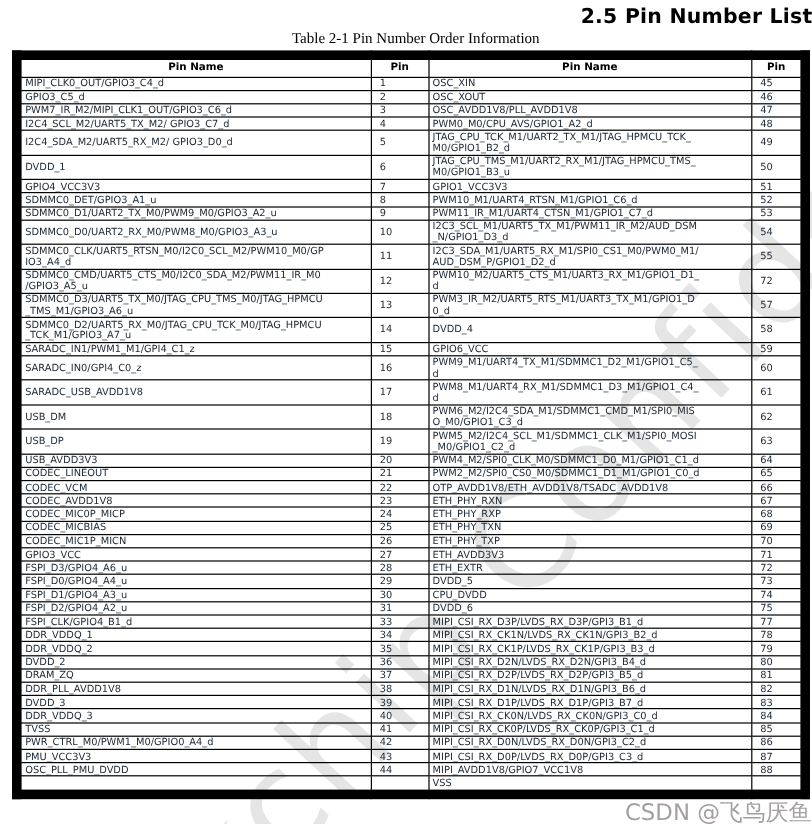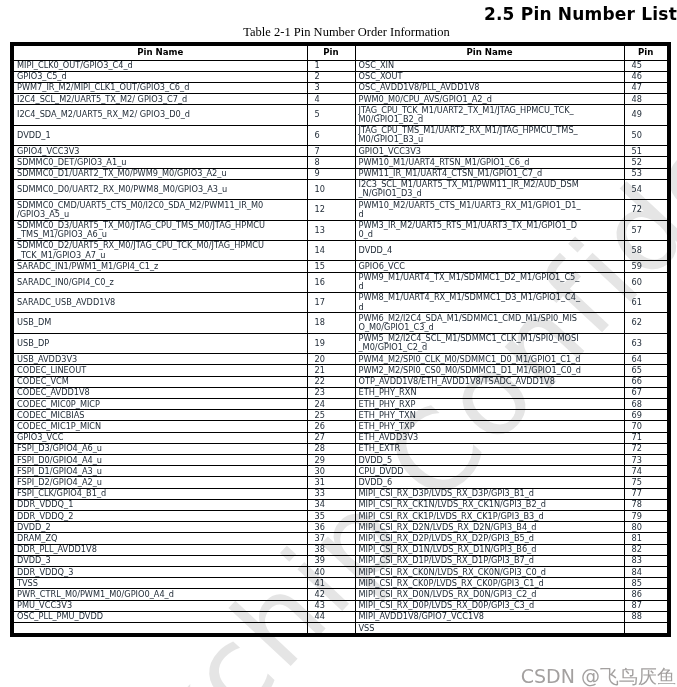--- a/index.html
+++ b/index.html
@@ -12,21 +12,21 @@
   .section-title{
     font-size:17px;font-weight:bold;color:#000;
     margin:4px 0 1px 8px;letter-spacing:.2px;position:relative;z-index:1;text-align:right;
   }
   .table-caption{
     text-align:center;font-family:"Liberation Serif","DejaVu Serif",serif;
     font-size:12.5px;color:#000;margin:0 0 2px 16px;position:relative;z-index:1;
   }
   table.pin-table{
     margin-left:10px;width:657px;border-collapse:collapse;table-layout:fixed;
-    border:4px solid #000000;position:relative;z-index:1;background:transparent;
+    border:8px solid #000000;position:relative;z-index:1;background:transparent;
   }
   th{
     font-size:8.6px;font-weight:bold;text-align:center;color:#000;
     border:1px solid #000;padding:2px 2px;line-height:9.5px;
   }
   td{
     font-size:8.2px;line-height:9.2px;border:1px solid #000;
     padding:0.5px 3px;vertical-align:middle;
     white-space:pre-line;word-break:break-all;color:#1c2733;
   }
@@ -128,20 +128,28 @@
           <td class="c-pin">53</td>
         </tr>
         <tr>
           <td class="c-name">SDMMC0_D0/UART2_RX_M0/PWM8_M0/GPIO3_A3_u</td>
           <td class="c-pin">10</td>
           <td class="c-name">I2C3_SCL_M1/UART5_TX_M1/PWM11_IR_M2/AUD_DSM
 _N/GPIO1_D3_d</td>
           <td class="c-pin">54</td>
         </tr>
         <tr>
+          <td class="c-name">SDMMC0_CLK/UART5_RTSN_M0/I2C0_SCL_M2/PWM10_M0/GP
+IO3_A4_d</td>
+          <td class="c-pin">11</td>
+          <td class="c-name">I2C3_SDA_M1/UART5_RX_M1/SPI0_CS1_M0/PWM0_M1/
+AUD_DSM_P/GPIO1_D2_d</td>
+          <td class="c-pin">55</td>
+        </tr>
+        <tr>
           <td class="c-name">SDMMC0_CMD/UART5_CTS_M0/I2C0_SDA_M2/PWM11_IR_M0
 /GPIO3_A5_u</td>
           <td class="c-pin">12</td>
           <td class="c-name">PWM10_M2/UART5_CTS_M1/UART3_RX_M1/GPIO1_D1_
 d</td>
           <td class="c-pin">72</td>
         </tr>
         <tr>
           <td class="c-name">SDMMC0_D3/UART5_TX_M0/JTAG_CPU_TMS_M0/JTAG_HPMCU
 _TMS_M1/GPIO3_A6_u</td>

